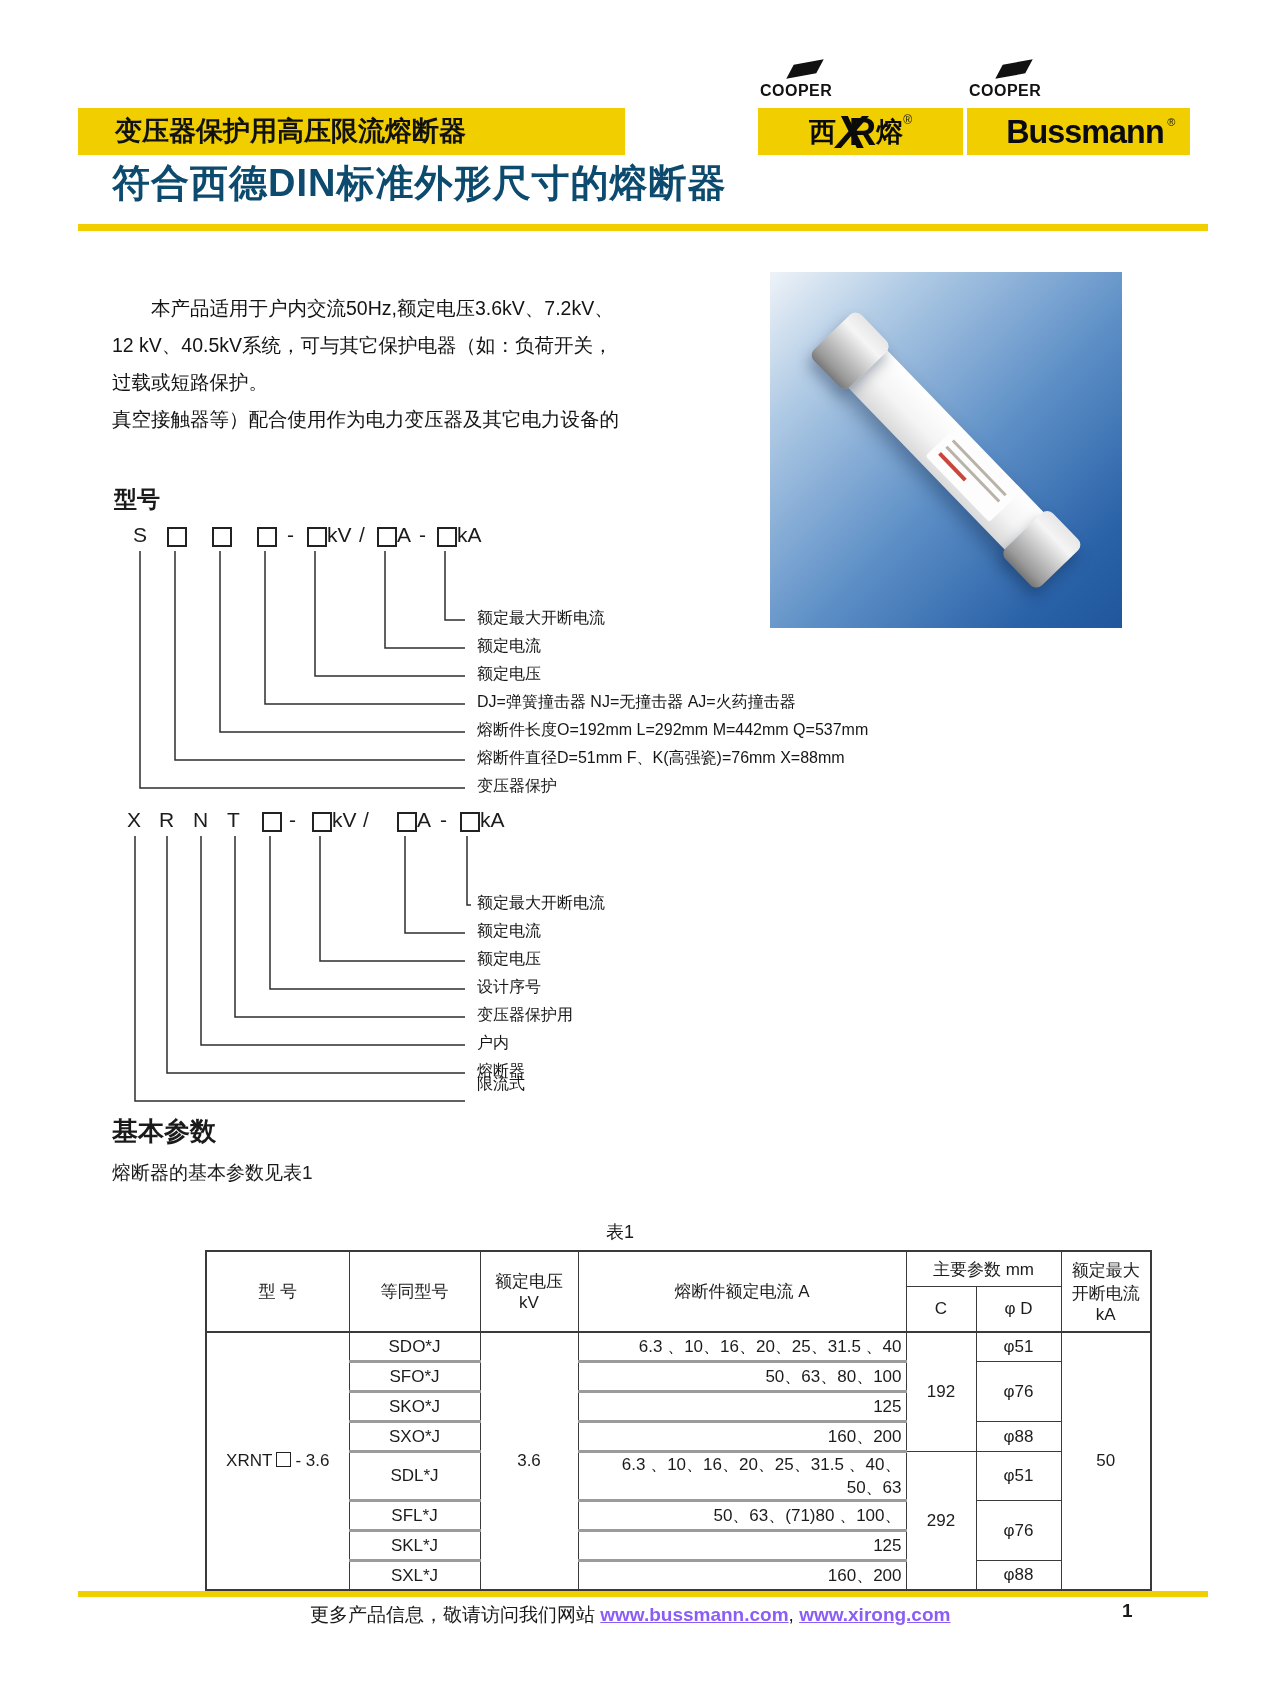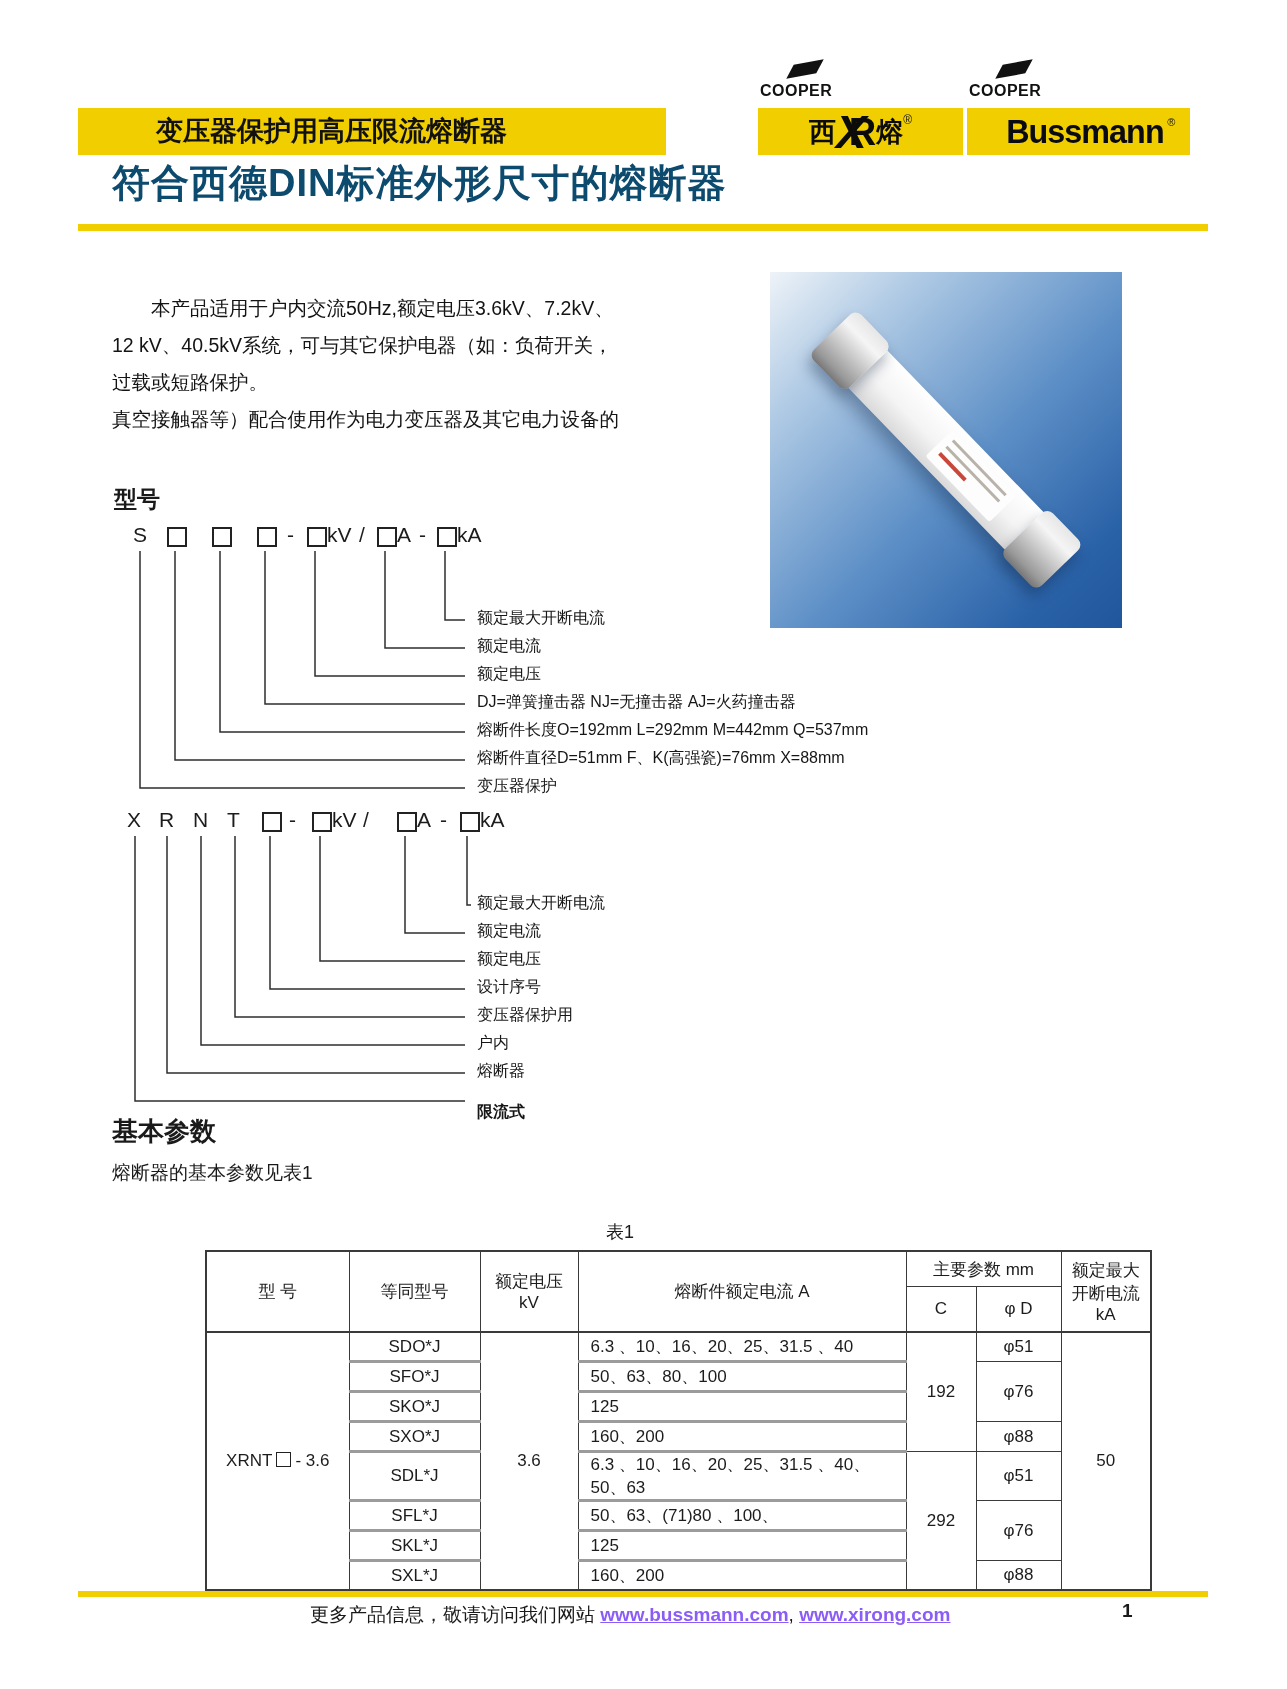--- a/index.html
+++ b/index.html
@@ -1,20 +1,20 @@
 <!DOCTYPE html>
 <html><head>
 <meta charset="utf-8">
 <style>
   html,body{margin:0;padding:0;background:#ffffff;}
   .page{position:relative;width:1287px;height:1689px;background:#fff;overflow:hidden;
         font-family:"Liberation Sans","DejaVu Sans",sans-serif;color:#1a1a1a;}
   
   .band{position:absolute;top:108px;height:47px;background:#F0CE00;}
-  .title-band{left:78px;width:547px;padding-left:41px;}
+  .title-band{left:78px;width:547px;}
   .title-band span{display:block;line-height:47px;padding-left:37px;font-size:27px;font-weight:bold;color:#111;}
   .xr-block{left:758px;width:205px;display:flex;align-items:center;justify-content:center;}
   .xr-block .xi,.xr-block .rong{font-size:27px;font-weight:bold;color:#0b0b0b;}
   .xr-block .bigx{font-size:46px;font-weight:bold;font-style:italic;color:#0b0b0b;letter-spacing:-4px;line-height:40px;}
   .xr-block .bigr{font-size:38px;font-weight:bold;color:#0b0b0b;margin-left:-14px;line-height:40px;}
   .xr-block .reg{font-size:12px;vertical-align:top;position:relative;top:-12px;}
   .buss-block{left:967px;width:203px;display:flex;align-items:center;justify-content:center;padding-left:20px;}
   .buss-block .bname{font-size:34px;font-weight:bold;color:#0a0a12;transform:scaleX(.95);letter-spacing:-1px;}
   .buss-block .reg{font-size:11px;position:relative;top:-10px;}
   .cooper{position:absolute;top:60px;width:90px;height:46px;}
@@ -57,21 +57,21 @@
   
   .ptable{position:absolute;left:205px;top:1250px;border-collapse:collapse;table-layout:fixed;
           font-size:17px;color:#1c1c1c;}
   .ptable,.ptable th,.ptable td{border:1px solid #3a3a3a;}
   .ptable{border-width:2px;}
   .ptable th{font-weight:normal;text-align:center;padding:2px 4px;}
   .ptable thead tr:first-child th{height:30px;}
   .ptable thead tr:last-child th{height:40px;}
   .ptable tbody tr:first-child td{border-top:2px solid #3a3a3a;}
   .ptable td{height:27px;text-align:center;padding:0 4px;}
-  .ptable td.cur{text-align:left;padding-left:12px;}
+  .ptable td.cur{text-align:right;padding-left:12px;}
   .ptable td.rdiv{border-top:3px solid #9b9b9b;}
   .mbox{display:inline-block;width:13px;height:13px;border:1.5px solid #222;margin:0 4px;vertical-align:-1px;background:#fff;}
   
   .footer-rule{position:absolute;left:78px;top:1591px;width:1130px;height:6px;background:#F0CE00;}
   .footer-text{position:absolute;left:310px;top:1602px;font-size:19px;white-space:nowrap;}
   .footer-text a{color:#8b5cf6;text-decoration:underline;font-weight:bold;}
   .page-number{position:absolute;left:1122px;top:1600px;font-size:19px;font-weight:bold;}
 </style>
 </head>
 <body>
@@ -187,21 +187,21 @@
       <polyline points="52,36 52,273 350,273" fill="none" stroke="#2e2e2e" stroke-width="1.5"></polyline>
       <polyline points="20,36 20,301 350,301" fill="none" stroke="#2e2e2e" stroke-width="1.5"></polyline>
     </svg>
     <div class="dlabel" style="top:93px;">额定最大开断电流</div>
     <div class="dlabel" style="top:121px;">额定电流</div>
     <div class="dlabel" style="top:149px;">额定电压</div>
     <div class="dlabel" style="top:177px;">设计序号</div>
     <div class="dlabel" style="top:205px;">变压器保护用</div>
     <div class="dlabel" style="top:233px;">户内</div>
     <div class="dlabel" style="top:261px;">熔断器</div>
-    <div class="dlabel" style="top:302px;font-weight:bold;">限流式</div>
+    <div class="dlabel" style="top:274px;">限流式</div>
   </div>
 
   <div class="params-heading">基本参数</div>
   <div class="params-note">熔断器的基本参数见表1</div>
   <div class="table-caption">表1</div>
 
   <table class="ptable">
     <colgroup>
       <col style="width:143px">
         <col style="width:131px">

